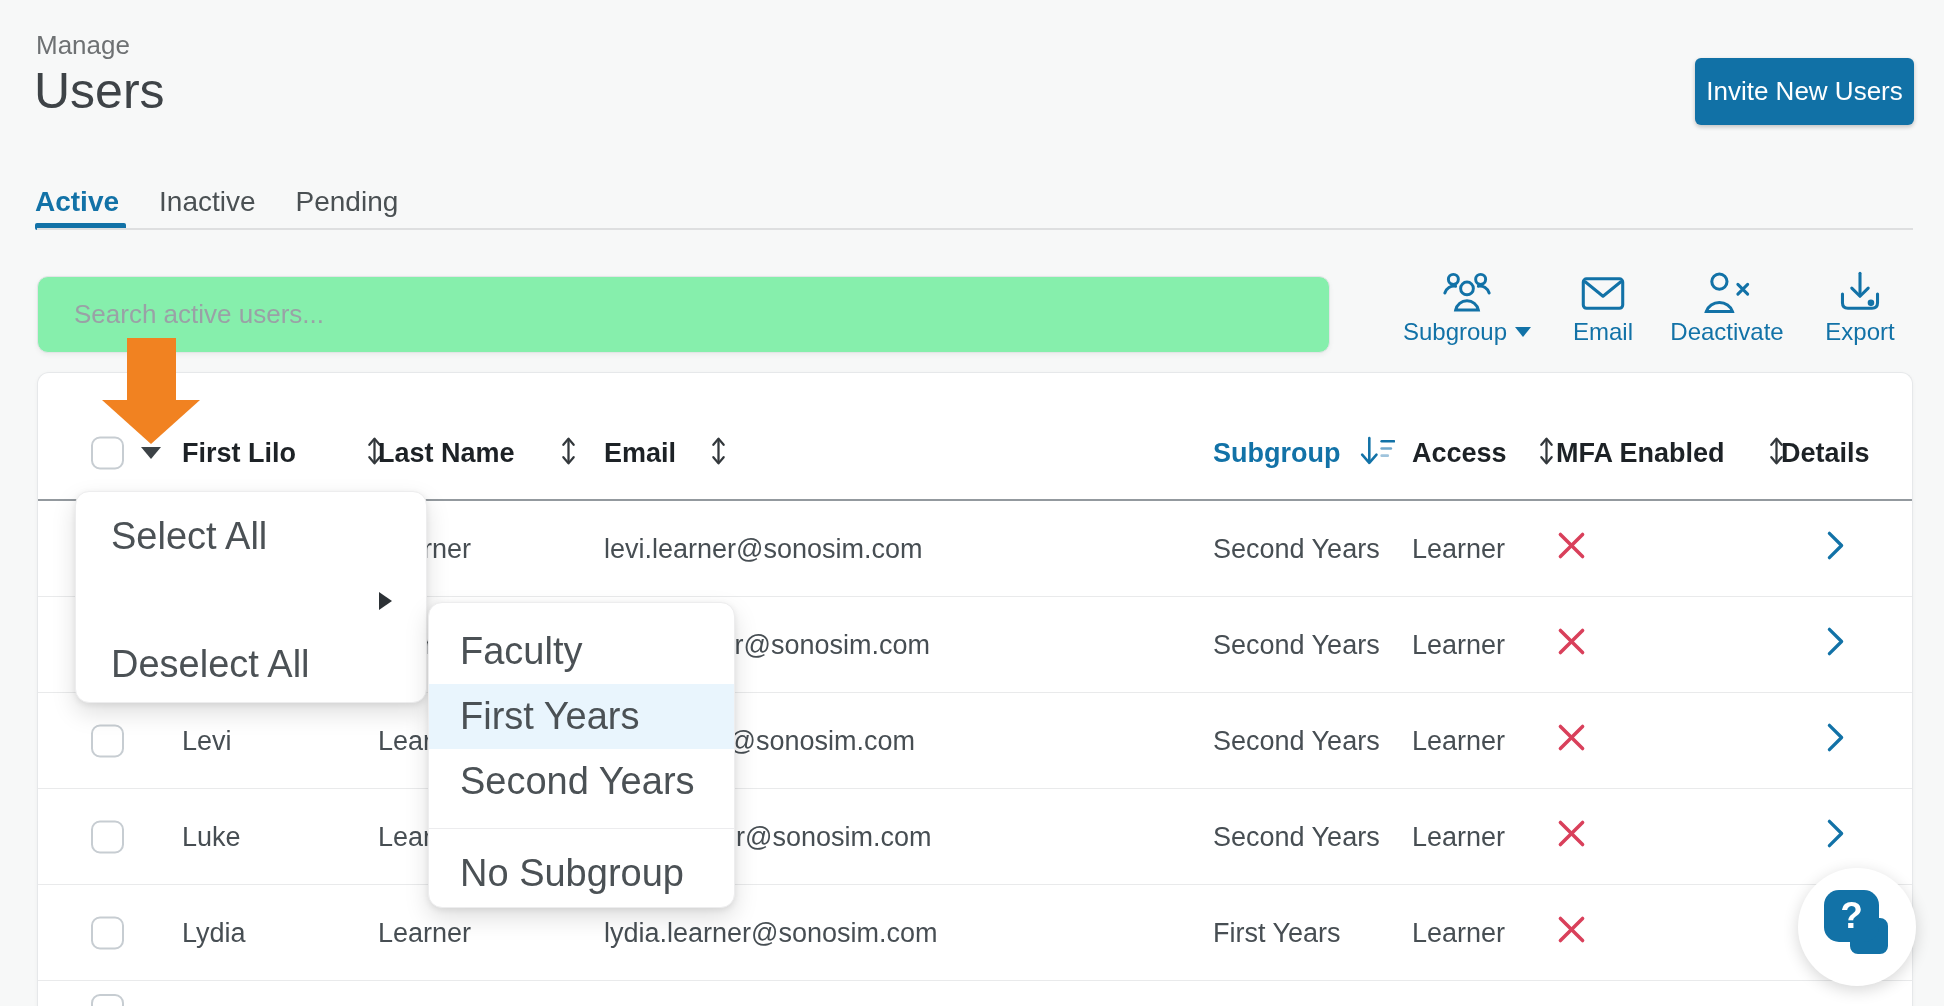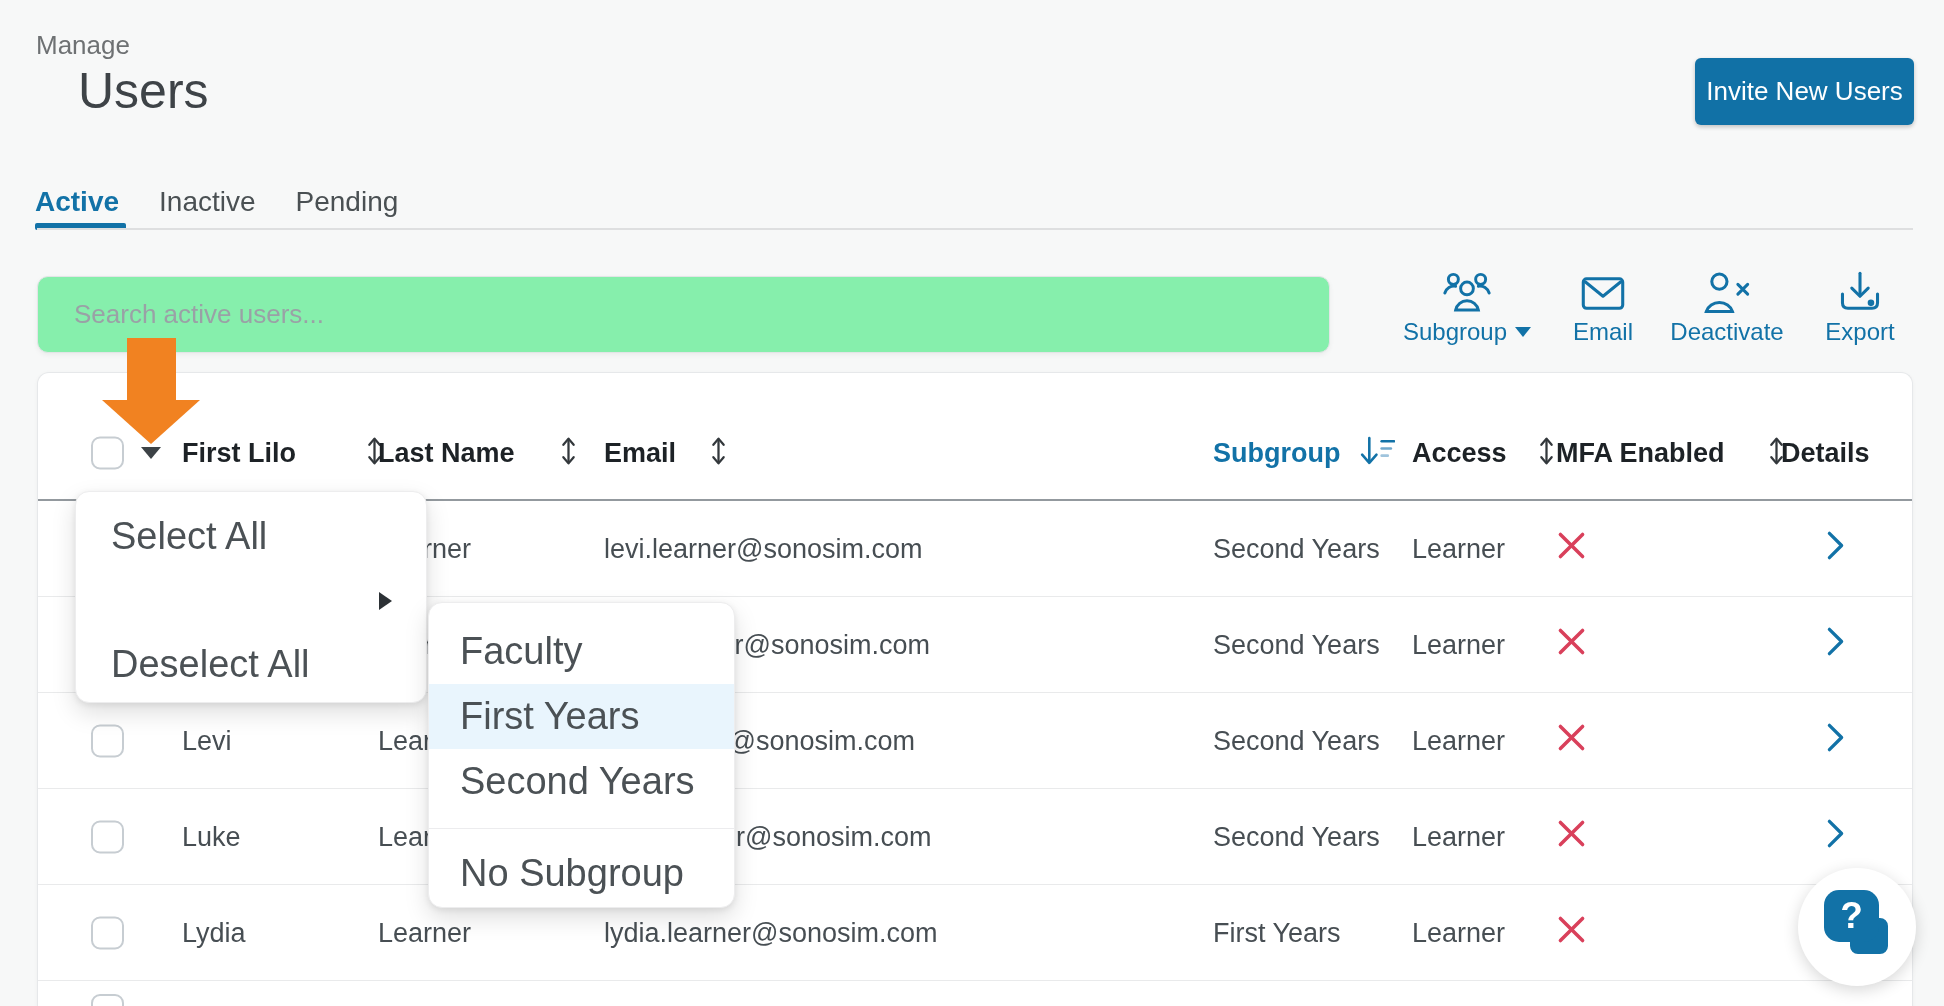--- a/index.html
+++ b/index.html
@@ -5,21 +5,21 @@
   * { margin:0; padding:0; box-sizing:border-box; }
   html,body { background:#eef0f0; }
   #stage {
     position:relative; width:1944px; height:1006px; overflow:hidden;
     background:#f7f8f8;
     font-family:"Liberation Sans", sans-serif;
     color:#474e53;
   }
   
   .eyebrow { position:absolute; left:36px; top:30px; font-size:26px; font-weight:300; color:#6e7173; }
-  .title   { position:absolute; left:34px; top:62px; font-size:50px; font-weight:300; color:#3e4347;margin-left:44px; }
+  .title   { position:absolute; left:34px; top:62px; font-size:50px; font-weight:300; color:#3e4347; }
   .invite-btn {
     position:absolute; left:1695px; top:58px; width:219px; height:67px;
     background:#1171A6; border:none; border-radius:6px; color:#fff;
     font-size:26px; font-weight:300; font-family:inherit; cursor:pointer;
     box-shadow:0 2px 4px rgba(0,0,0,.22);
   }
   
   .tabs { position:absolute; left:35px; top:186px; display:flex; gap:40px; font-size:28px; }
   .tab { color:#4a5053; font-weight:300; cursor:pointer; }
   .tab.active { color:#1272A7; font-weight:600; }

